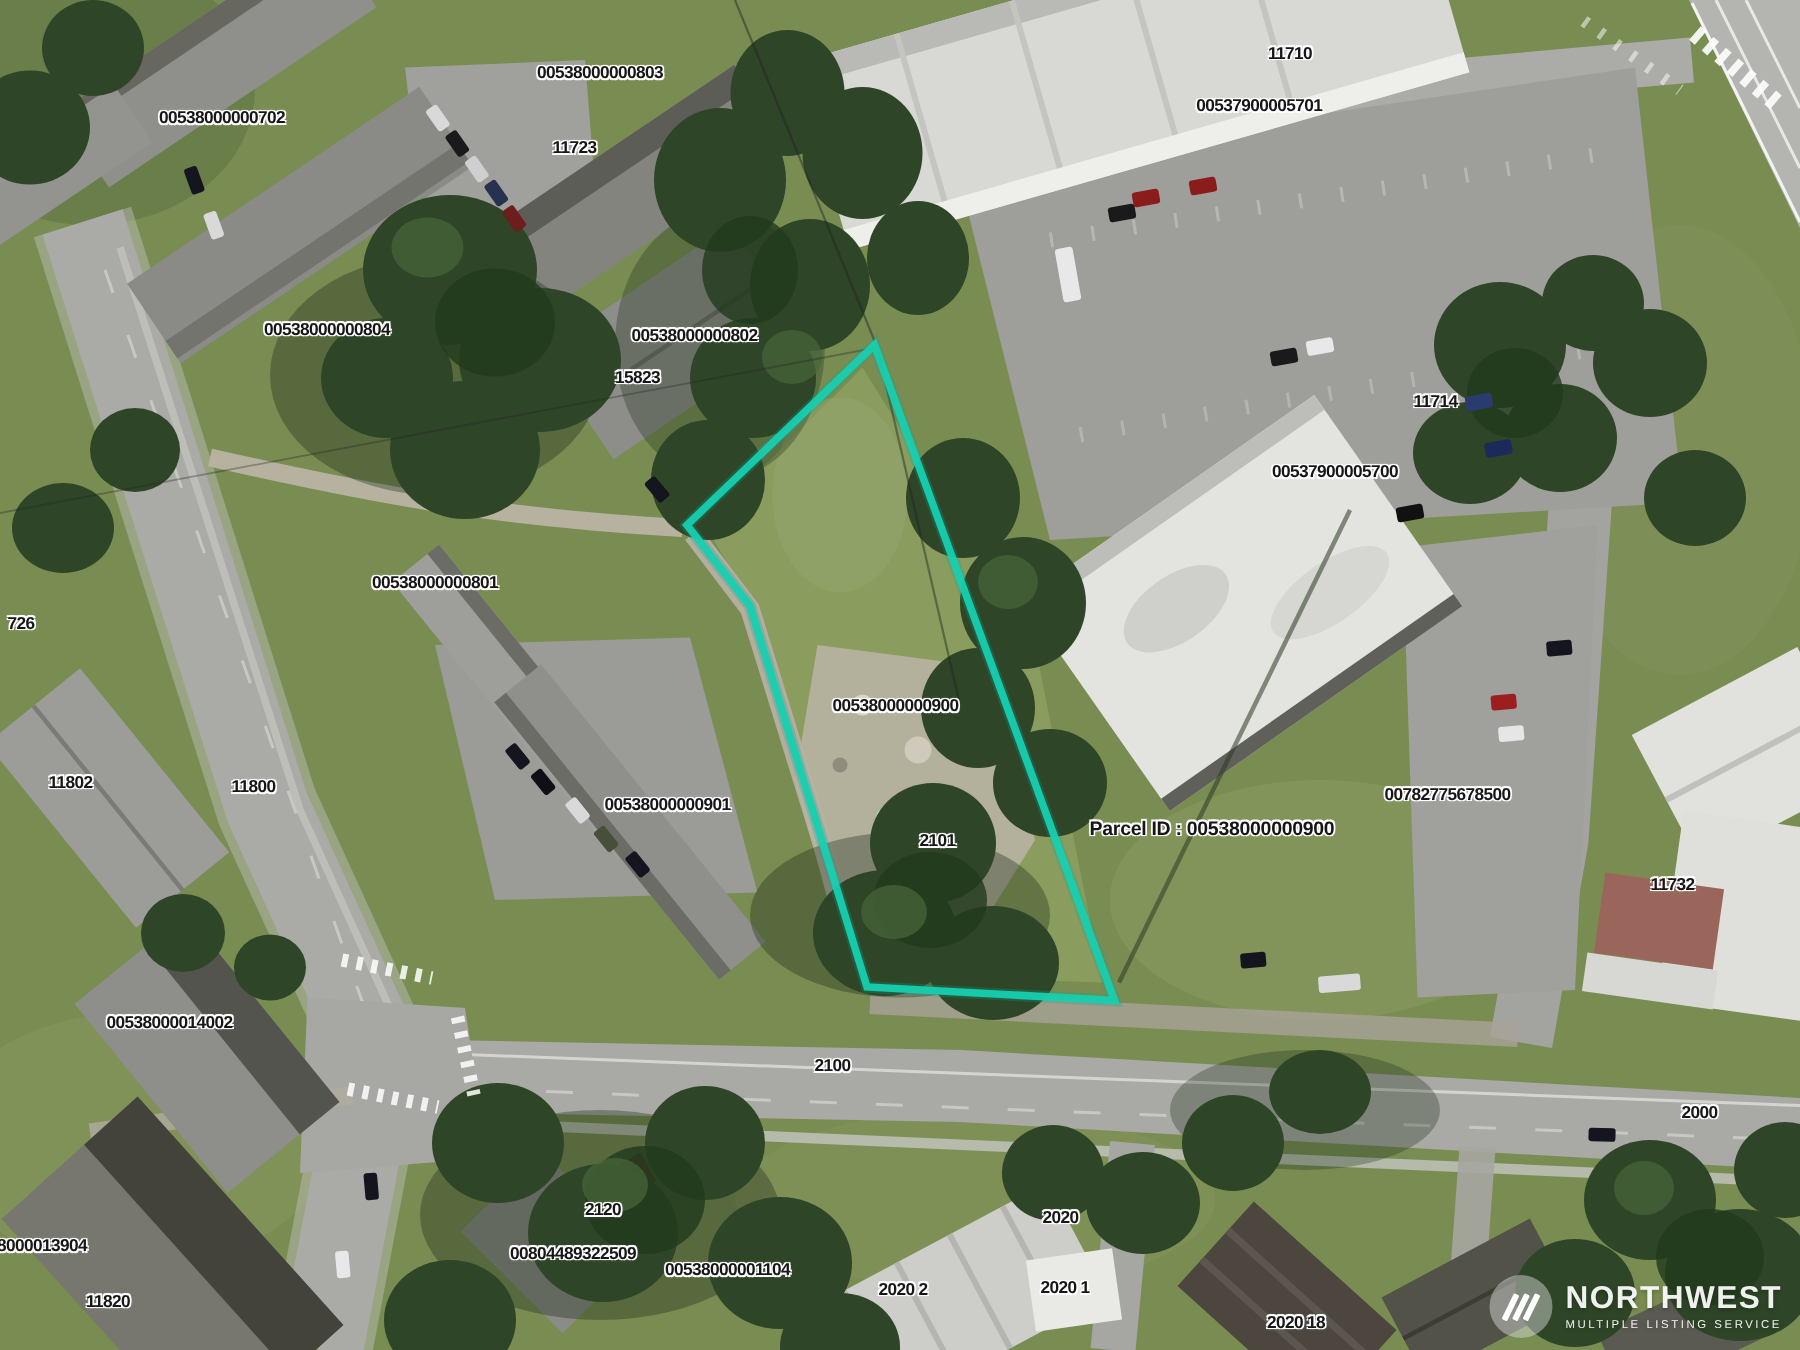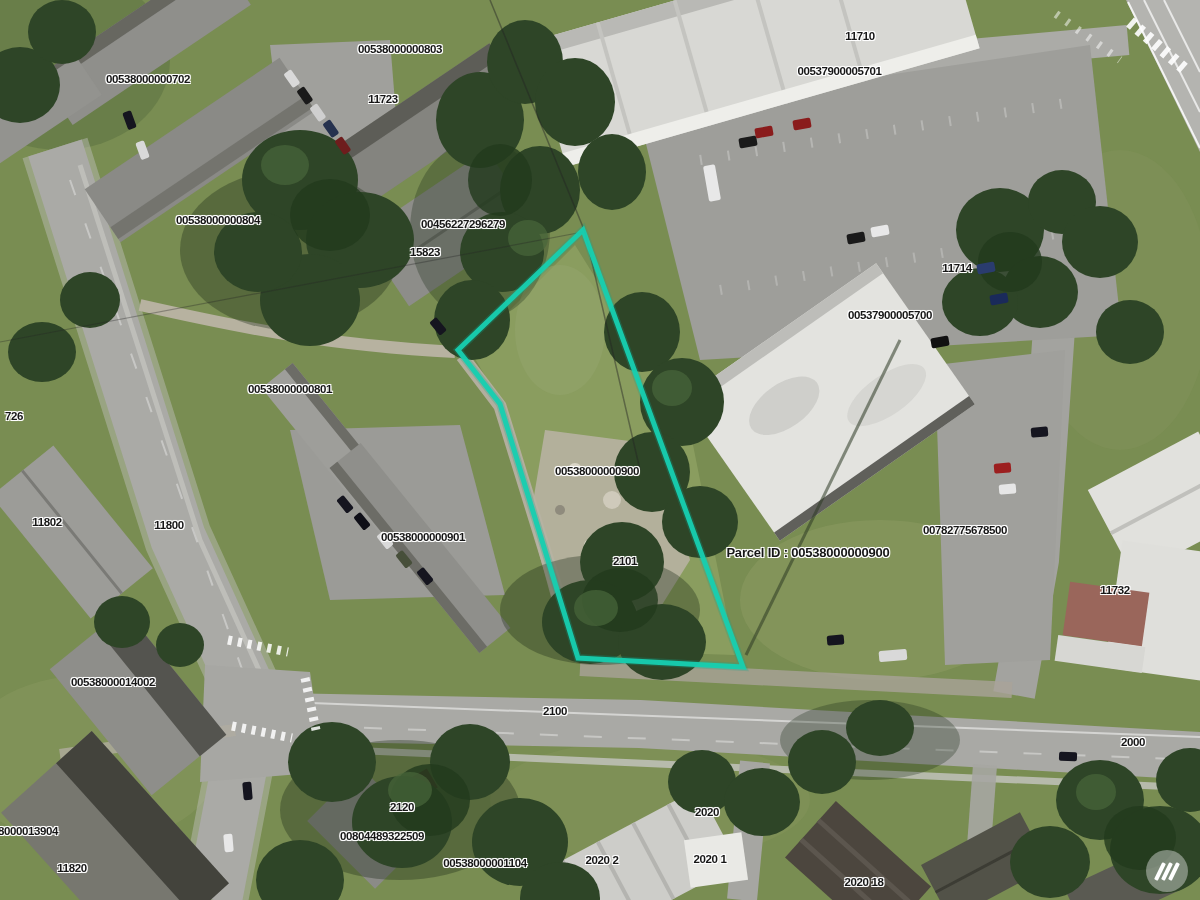--- a/index.html
+++ b/index.html
@@ -365,49 +365,53 @@
     <polygon id="parcel-glow" points="583,230 458,350 500,404 578,658 743,667" fill="none" stroke="#0aa98e" stroke-width="8" stroke-linejoin="miter" opacity="0.25"></polygon>
   </svg>
 
   <div id="labels-layer">
       <div class="map-label" style="left: 148px; top: 80px;">00538000000702</div>
       <div class="map-label" style="left: 400px; top: 50px;">00538000000803</div>
       <div class="map-label" style="left: 383px; top: 100px;">11723</div>
       <div class="map-label" style="left: 860px; top: 37px;">11710</div>
       <div class="map-label" style="left: 834px; top: 72px; padding-left: 11px;">00537900005701</div>
       <div class="map-label" style="left: 218px; top: 221px;">00538000000804</div>
-      <div class="map-label" style="left: 463px; top: 225px;">00456227296279</div>
+      <div class="map-label" style="left: 463px; top: 225px;">00538000000802</div>
       <div class="map-label" style="left: 425px; top: 253px;">15823</div>
       <div class="map-label" style="left: 957px; top: 269px;">11714</div>
       <div class="map-label" style="left: 890px; top: 316px;">00537900005700</div>
       <div class="map-label" style="left: 290px; top: 390px;">00538000000801</div>
       <div class="map-label" style="left: 14px; top: 417px;">726</div>
       <div class="map-label" style="left: 597px; top: 472px;">00538000000900</div>
       <div class="map-label" style="left: 47px; top: 523px;">11802</div>
       <div class="map-label" style="left: 169px; top: 526px;">11800</div>
-      <div class="map-label" style="left: 423px; top: 538px;">00538000000901</div>
+      <div class="map-label" style="left: 433px; top: 538px; padding-left: 24px;">00538000000901</div>
       <div class="map-label" style="left: 965px; top: 531px;">00782775678500</div>
       <div class="map-label callout" style="left: 808px; top: 552px;">Parcel ID : 00538000000900</div>
       <div class="map-label" style="left: 625px; top: 562px;">2101</div>
       <div class="map-label" style="left: 1115px; top: 591px;">11732</div>
       <div class="map-label" style="left: 113px; top: 683px;">00538000014002</div>
       <div class="map-label" style="left: 555px; top: 712px;">2100</div>
       <div class="map-label" style="left: 1133px; top: 743px;">2000</div>
       <div class="map-label" style="left: 402px; top: 808px;">2120</div>
       <div class="map-label" style="left: 707px; top: 813px;">2020</div>
       <div class="map-label" style="left: 382px; top: 837px;">00804489322509</div>
       <div class="map-label" style="left: 28px; top: 832px;">8000013904</div>
       <div class="map-label" style="left: 602px; top: 861px;">2020 2</div>
       <div class="map-label" style="left: 710px; top: 860px;">2020 1</div>
       <div class="map-label" style="left: 72px; top: 869px;">11820</div>
-      <div class="map-label" style="left: 485px; top: 848px; margin-top: 16px;">00538000001104</div>
+      <div class="map-label" style="left: 485px; top: 848px;">00538000001104</div>
       <div class="map-label" style="left: 842px; top: 883px; padding-left: 44px;">2020 18</div>
     </div>
 
   <div class="watermark">
     <div class="wm-circle">
       <span class="wm-slash"></span>
       <span class="wm-slash"></span>
       <span class="wm-slash"></span>
     </div>
+    <div class="wm-text">
+      <span class="wm-name">NORTHWEST</span>
+      <span class="wm-tag">MULTIPLE LISTING SERVICE</span>
+    </div>
   </div>
 
 </div>
 
 </body></html>

